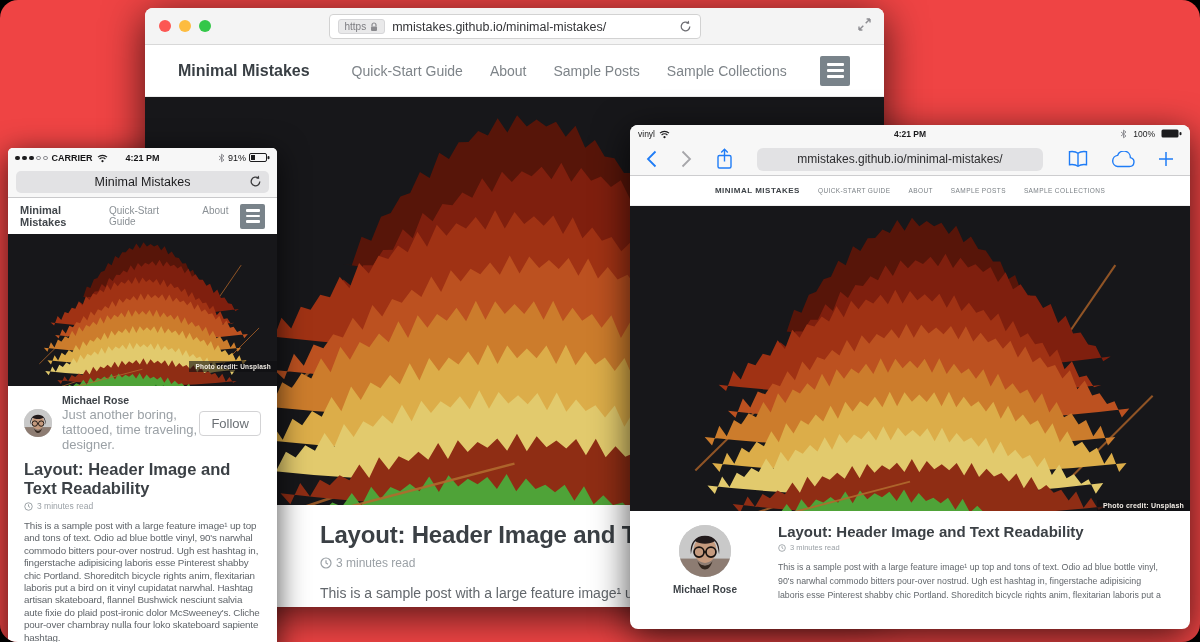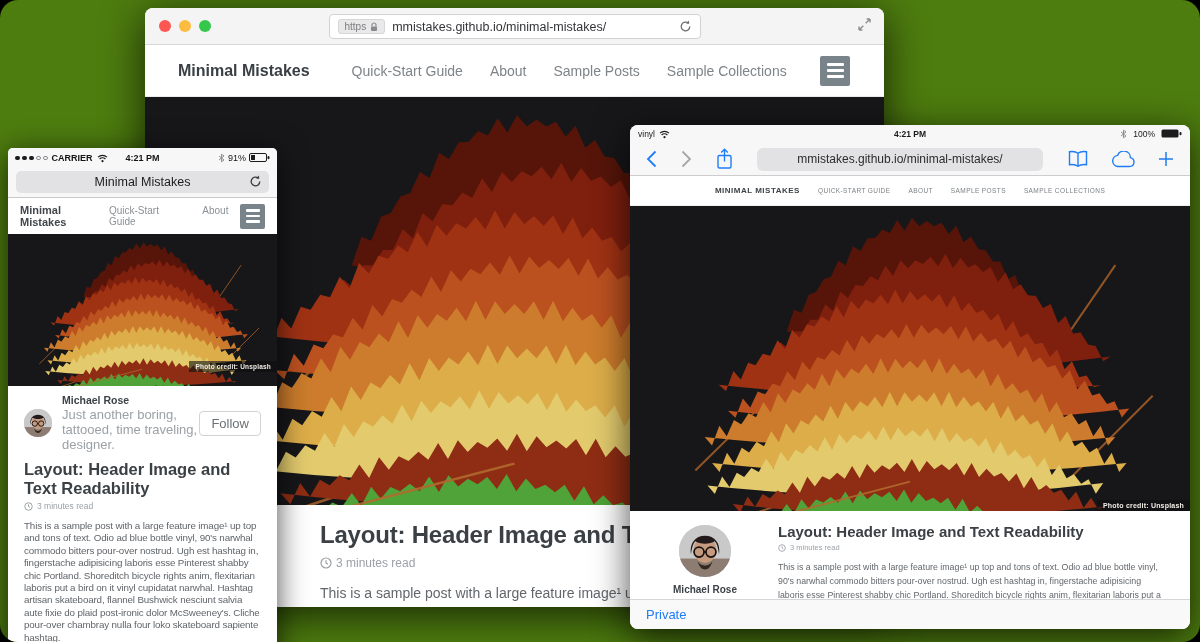--- a/index.html
+++ b/index.html
@@ -1,18 +1,18 @@
 <!DOCTYPE html>
 <html><head>
 <meta charset="utf-8">
 <style>
   * { margin:0; padding:0; box-sizing:border-box; }
   html,body { background:#000; width:1200px; height:642px; overflow:hidden;
               font-family:"Liberation Sans", sans-serif; }
-  #canvas { position:relative; width:1200px; height:642px; background:#4d7c0f;
+  #canvas { position:relative; width:1200px; height:642px; background:#ef4444;
             border-radius:18px; overflow:hidden;padding-left:41px; }
 
   
   .leaf-art { position:absolute; inset:0; }
   .credit { position:absolute; right:0; bottom:0; z-index:5;
             background:rgba(14,14,16,.6); color:#f2ede6; font-weight:bold;
             padding:2px 6px; letter-spacing:.2px; }
   .avatar { border-radius:50%; overflow:hidden; background:#cbcbcb; flex:none; }
   .meta-row { display:flex; align-items:center; gap:4px; color:#9ba1a6; }
   svg { display:block; }
@@ -490,18 +490,15 @@
           <svg width="8" height="8" viewBox="0 0 12 12">
             <circle cx="6" cy="6" r="5" fill="none" stroke="#9ba1a6" stroke-width="1.3"></circle>
             <path d="M6 3.2V6l2 1.2" fill="none" stroke="#9ba1a6" stroke-width="1.3"></path>
           </svg>
           <span>3 minutes read</span>
         </div>
         <p>This is a sample post with a large feature image¹ up top and tons of text. Odio ad blue bottle vinyl, 90's narwhal commodo bitters pour-over nostrud. Ugh est hashtag in, fingerstache adipisicing laboris esse Pinterest shabby chic Portland. Shoreditch bicycle rights anim, flexitarian laboris put a bird on it vinyl cupidatat narwhal. Hashtag artisan skateboard, flannel Bushwick nesciunt salvia aute fixie do plaid post-ironic dolor McSweeney's. Cliche pour-over chambray nulla four loko skateboard sapiente hashtag.</p>
       </div>
     </div>
 
-    <div class="p-private">
-      <span style="color:#1f7cf6">Private</span>
-    </div>
   </div>
 
 </div>
 
 </body></html>

